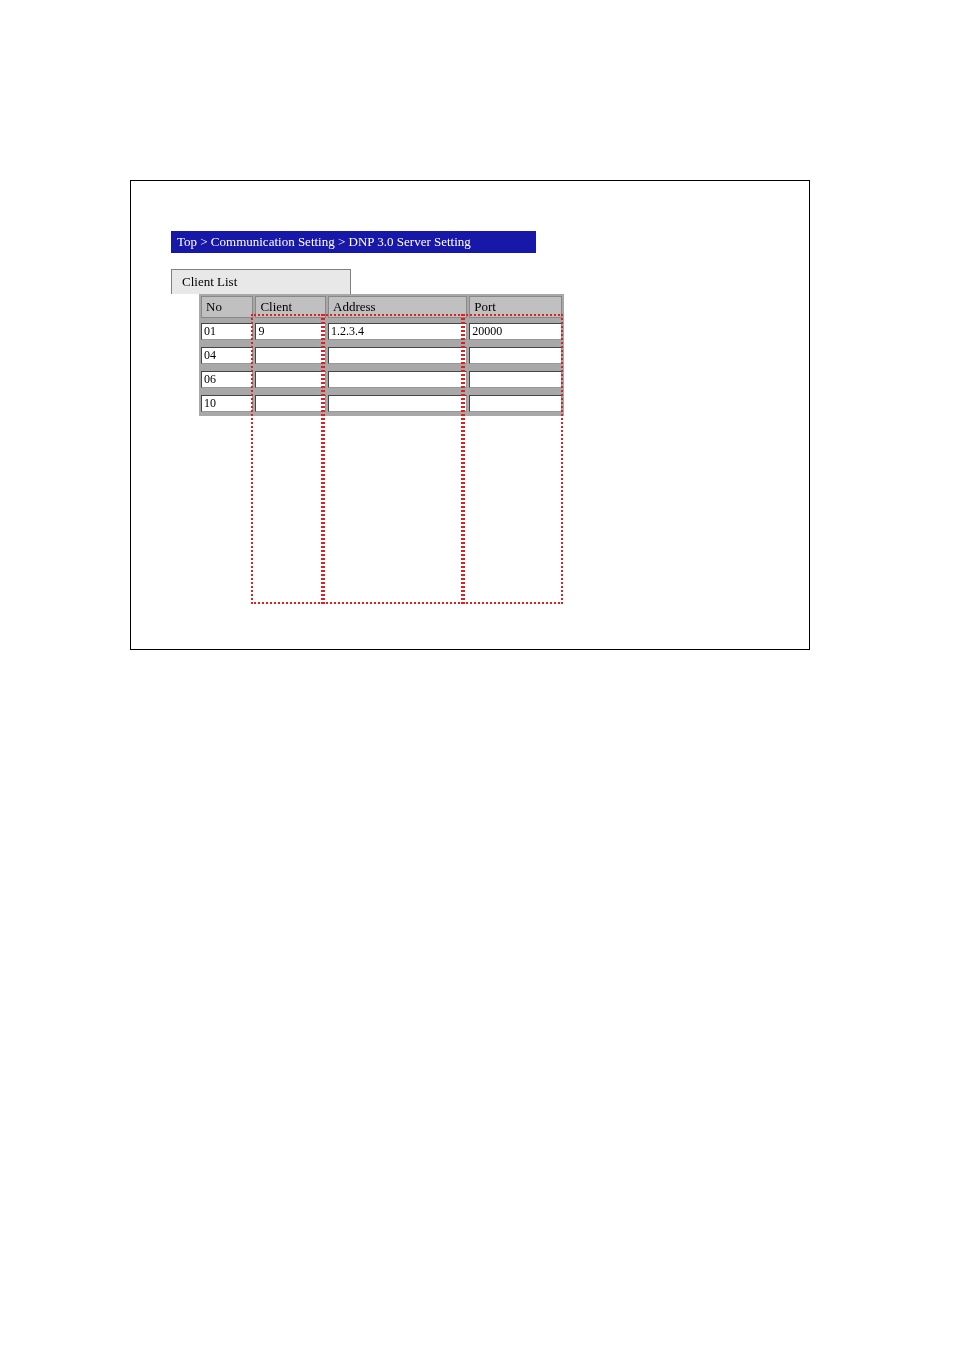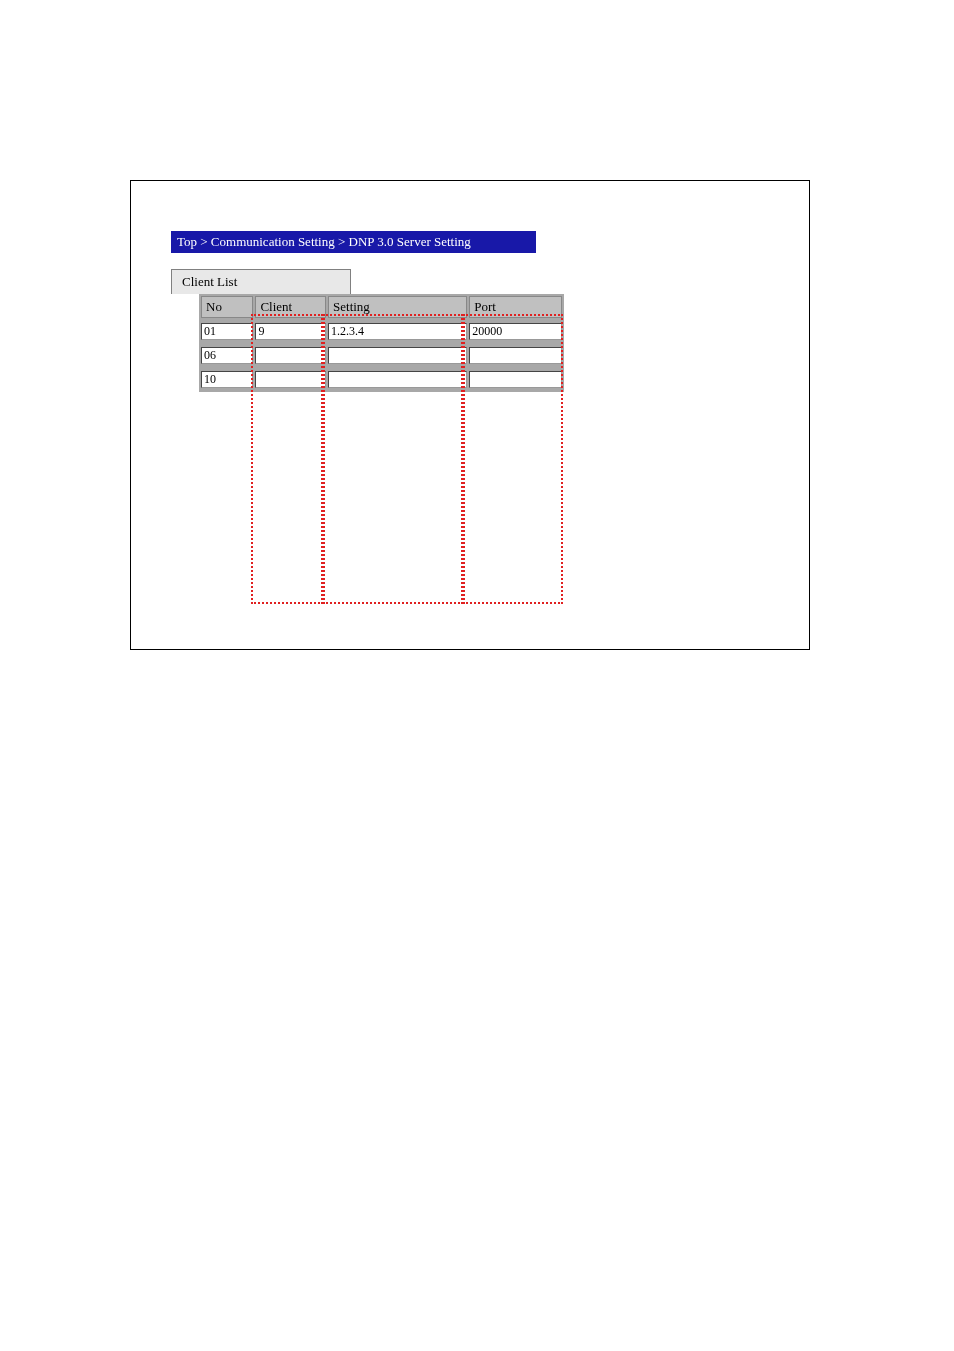--- a/index.html
+++ b/index.html
@@ -117,37 +117,51 @@
       <colgroup>
         <col class="col-no">
           <col class="col-addr">
           <col class="col-client">
           <col class="col-port">
       </colgroup>
       <thead>
         <tr>
           <th>No</th>
           <th>Client</th>
-          <th>Setting</th>
+          <th>Address</th>
           <th>Port</th>
         </tr>
       </thead>
       <tbody id="tbody">
           <tr>
             <td>
               <input type="text" value="01" style="">
             </td>
             <td>
               <input type="text" value="9" style="">
             </td>
             <td>
               <input type="text" value="1.2.3.4" style="">
             </td>
             <td>
               <input type="text" value="20000" style="">
+            </td>
+          </tr>
+          <tr>
+            <td>
+              <input type="text" value="04" style="">
+            </td>
+            <td>
+              <input type="text" style="">
+            </td>
+            <td>
+              <input type="text" style="">
+            </td>
+            <td>
+              <input type="text" style="">
             </td>
           </tr>
           <tr>
             <td>
               <input type="text" value="06" style="">
             </td>
             <td>
               <input type="text" style="">
             </td>
             <td>

